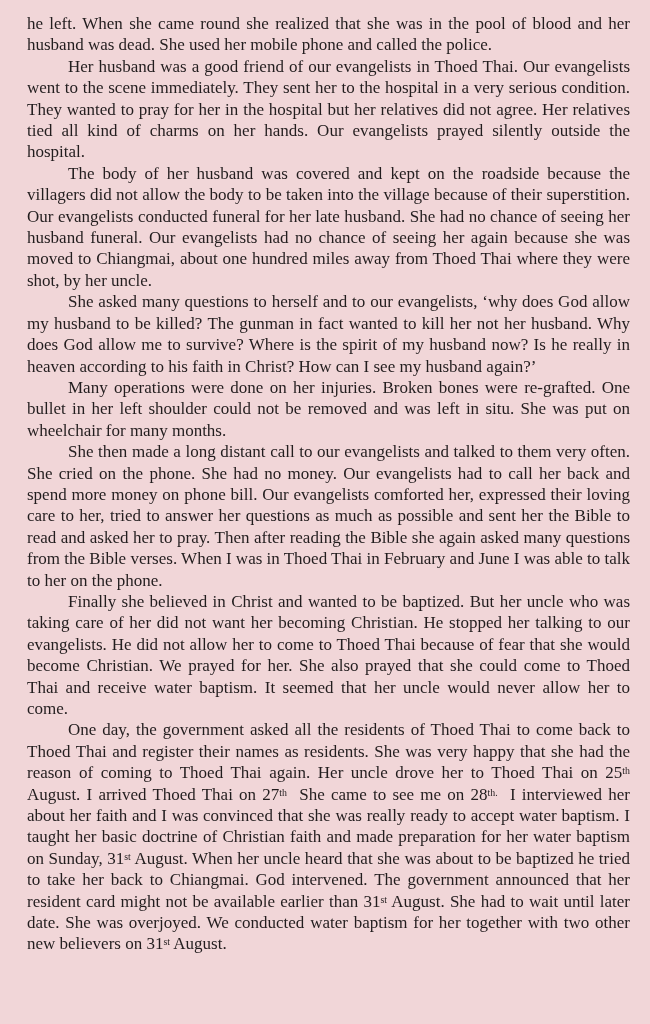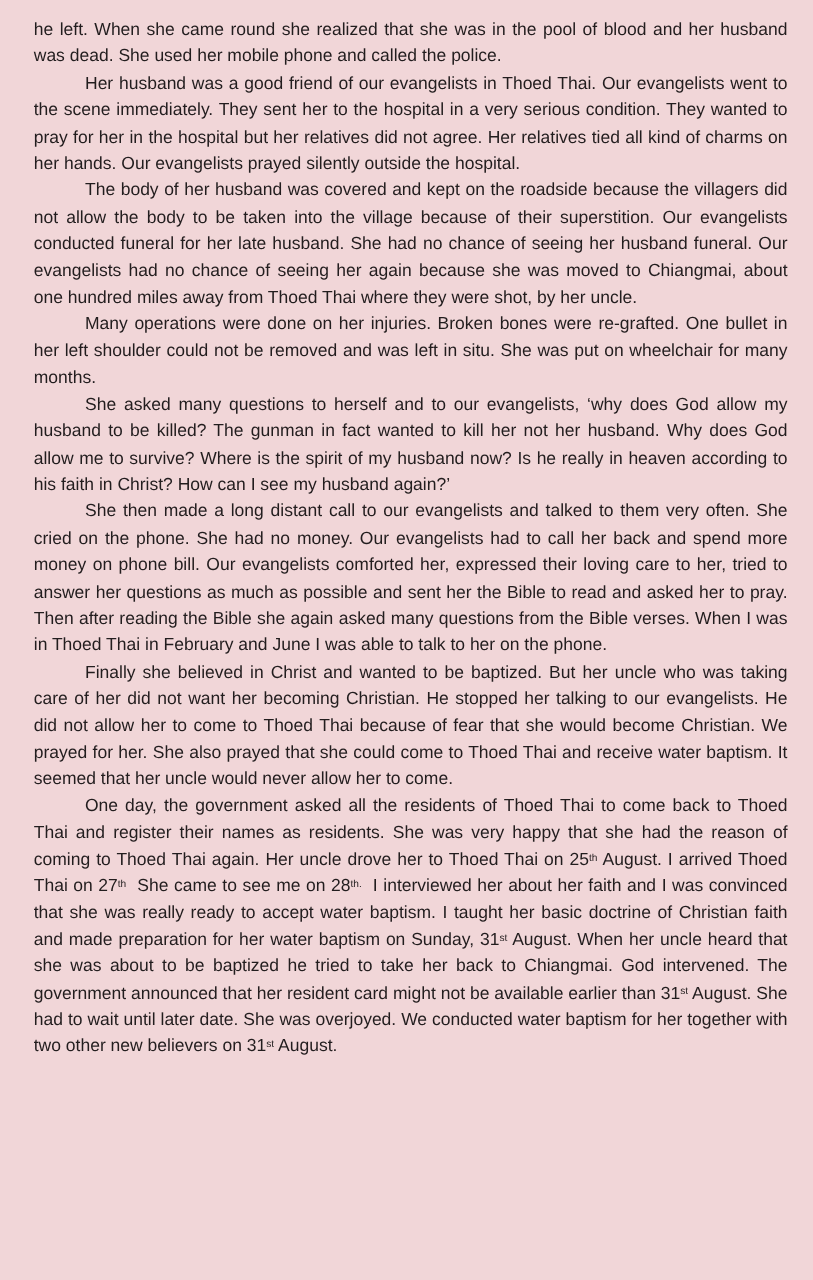--- a/index.html
+++ b/index.html
@@ -17,22 +17,22 @@
     overflow: hidden;
   }
   .page {
     box-sizing: border-box;
     width: 650px;
     height: 1024px;
     padding: 13px 20px 0 27px;
     background: var(--page-bg);
   }
   .text-column {
-    font-family: Liberation Sans, sans-serif;
-    font-size: 14px;
+    font-family: Liberation Serif, serif;
+    font-size: 17px;
     line-height: 21.4px;
     color: var(--page-fg);
     text-align: justify;
   }
   .text-column p {
     margin: 0;
     padding: 0;
   }
   .text-column p.indent {
     text-indent: 41px;
@@ -44,19 +44,19 @@
   }
 </style>
 </head>
 <body>
 
 <div class="page">
   <div class="text-column">
       <p>he left. When she came round she realized that she was in the pool of blood and her husband was dead. She used her mobile phone and called the police.</p>
       <p class="indent">Her husband was a good friend of our evangelists in Thoed Thai. Our evangelists went to the scene immediately. They sent her to the hospital in a very serious condition. They wanted to pray for her in the hospital but her relatives did not agree. Her relatives tied all kind of charms on her hands. Our evangelists prayed silently outside the hospital.</p>
       <p class="indent">The body of her husband was covered and kept on the roadside because the villagers did not allow the body to be taken into the village because of their superstition. Our evangelists conducted funeral for her late husband. She had no chance of seeing her husband funeral. Our evangelists had no chance of seeing her again because she was moved to Chiangmai, about one hundred miles away from Thoed Thai where they were shot, by her uncle.</p>
+      <p class="indent">She asked many questions to herself and to our evangelists, ‘why does God allow my husband to be killed? The gunman in fact wanted to kill her not her husband. Why does God allow me to survive? Where is the spirit of my husband now? Is he really in heaven according to his faith in Christ? How can I see my husband again?’</p>
       <p class="indent">Many operations were done on her injuries. Broken bones were re-grafted. One bullet in her left shoulder could not be removed and was left in situ. She was put on wheelchair for many months.</p>
-      <p class="indent">She asked many questions to herself and to our evangelists, ‘why does God allow my husband to be killed? The gunman in fact wanted to kill her not her husband. Why does God allow me to survive? Where is the spirit of my husband now? Is he really in heaven according to his faith in Christ? How can I see my husband again?’</p>
       <p class="indent">She then made a long distant call to our evangelists and talked to them very often. She cried on the phone. She had no money. Our evangelists had to call her back and spend more money on phone bill. Our evangelists comforted her, expressed their loving care to her, tried to answer her questions as much as possible and sent her the Bible to read and asked her to pray. Then after reading the Bible she again asked many questions from the Bible verses. When I was in Thoed Thai in February and June I was able to talk to her on the phone.</p>
       <p class="indent">Finally she believed in Christ and wanted to be baptized. But her uncle who was taking care of her did not want her becoming Christian. He stopped her talking to our evangelists. He did not allow her to come to Thoed Thai because of fear that she would become Christian. We prayed for her. She also prayed that she could come to Thoed Thai and receive water baptism. It seemed that her uncle would never allow her to come.</p>
       <p class="indent">One day, the government asked all the residents of Thoed Thai to come back to Thoed Thai and register their names as residents. She was very happy that she had the reason of coming to Thoed Thai again. Her uncle drove her to Thoed Thai on 25<sup class="ord">th</sup> August. I arrived Thoed Thai on 27<sup class="ord">th</sup>&nbsp; She came to see me on 28<sup class="ord">th.</sup>&nbsp; I interviewed her about her faith and I was convinced that she was really ready to accept water baptism. I taught her basic doctrine of Christian faith and made preparation for her water baptism on Sunday, 31<sup class="ord">st</sup> August. When her uncle heard that she was about to be baptized he tried to take her back to Chiangmai. God intervened. The government announced that her resident card might not be available earlier than 31<sup class="ord">st</sup> August. She had to wait until later date. She was overjoyed. We conducted water baptism for her together with two other new believers on 31<sup class="ord">st</sup> August.</p>
     </div>
 </div>
 
 </body></html>

